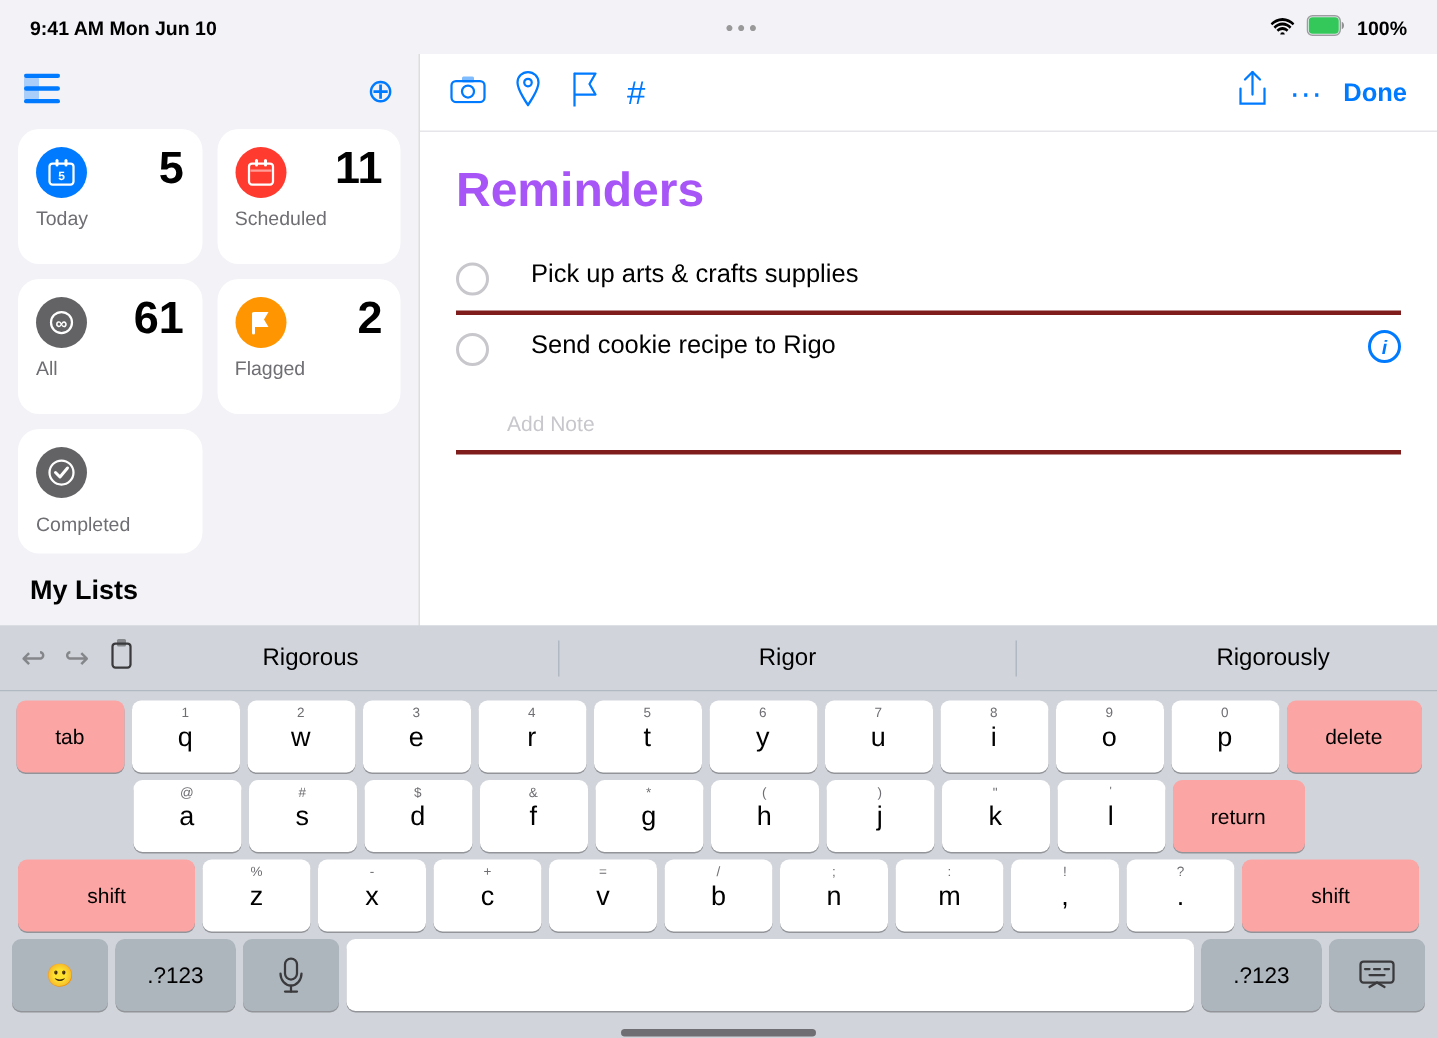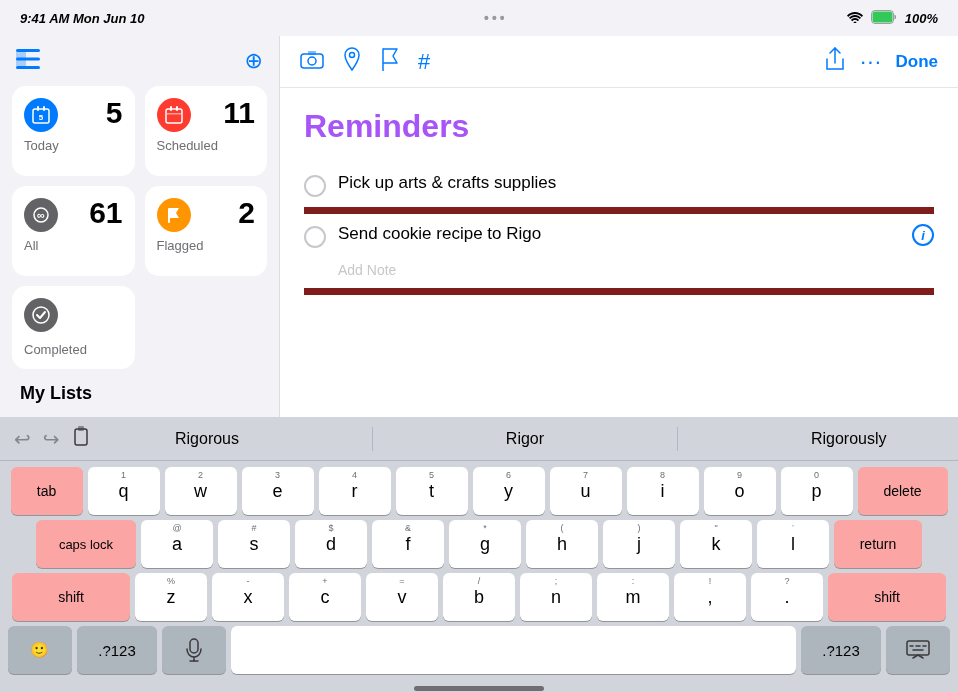--- a/index.html
+++ b/index.html
@@ -18,21 +18,20 @@
       top: 0; left: 0; right: 0;
       height: 36px;
       background: #f2f2f7;
       display: flex;
       align-items: center;
       justify-content: space-between;
       padding: 0 20px;
       font-size: 13px;
       font-weight: 600;
       z-index: 10;
-      font-style: italic;
     }
     .status-bar-center { color: #999; font-size: 14px; letter-spacing: 3px; }
     .status-bar-right { display: flex; align-items: center; gap: 8px; font-size: 13px; }
 
     
     .app-container {
       position: absolute;
       top: 36px; left: 0; right: 0;
       height: calc(692px - 36px);
       display: flex;
@@ -176,22 +175,22 @@
       font-size: 32px;
       font-weight: 700;
       color: #a855f7;
       margin-bottom: 18px;
     }
 
     .reminder-item {
       display: flex;
       align-items: flex-start;
       padding: 10px 0;
-      border-bottom: 7px solid #7f1d1d;
-      gap: 12px;
+      border-bottom: 3px solid #7f1d1d;
+      gap: 28px;
       position: relative;
     }
     .reminder-circle {
       width: 22px;
       height: 22px;
       border-radius: 50%;
       border: 2px solid #c7c7cc;
       flex-shrink: 0;
       margin-top: 2px;
       cursor: pointer;
@@ -579,21 +578,20 @@
       <div class="key"><span class="key-num">5</span>t</div>
       <div class="key"><span class="key-num">6</span>y</div>
       <div class="key"><span class="key-num">7</span>u</div>
       <div class="key"><span class="key-num">8</span>i</div>
       <div class="key"><span class="key-num">9</span>o</div>
       <div class="key"><span class="key-num">0</span>p</div>
       <div class="key special" style="width:90px; font-size:14px;">delete</div>
     </div>
 
     <div class="key-row row-2">
-      <div class="key special" style="width:100px; font-size:13px;">caps lock</div>
       <div class="key"><span class="key-num">@</span>a</div>
       <div class="key"><span class="key-num">#</span>s</div>
       <div class="key"><span class="key-num">$</span>d</div>
       <div class="key"><span class="key-num">&amp;</span>f</div>
       <div class="key"><span class="key-num">*</span>g</div>
       <div class="key"><span class="key-num">(</span>h</div>
       <div class="key"><span class="key-num">)</span>j</div>
       <div class="key"><span class="key-num">"</span>k</div>
       <div class="key" style="position:relative;"><span class="key-num" style="font-size:8px;">'</span>l</div>
       <div class="key special" style="width:88px; font-size:14px;">return</div>

